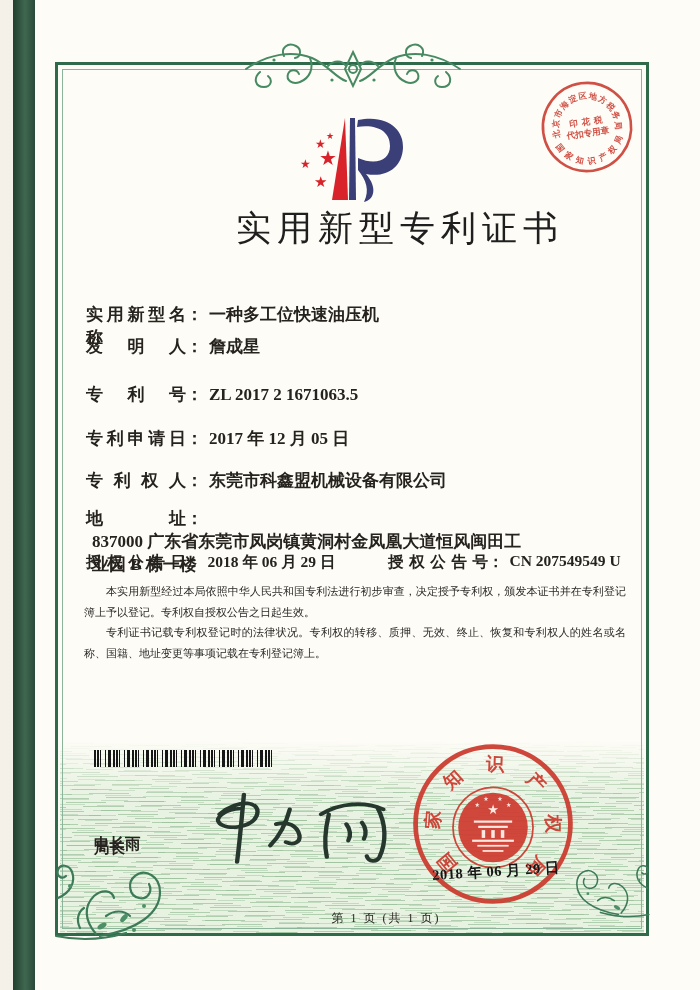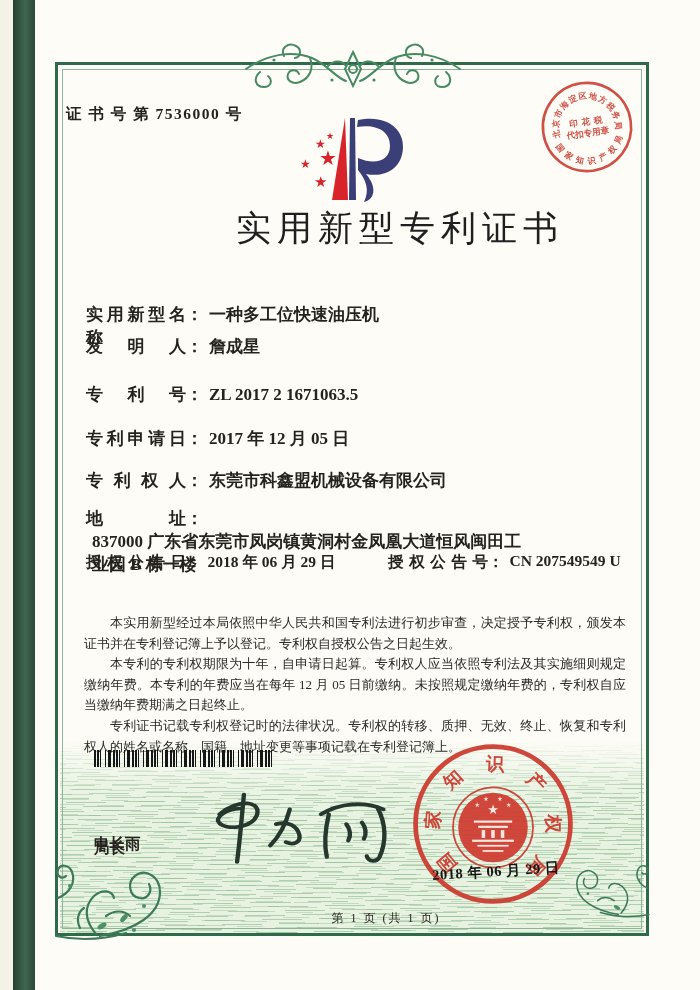--- a/index.html
+++ b/index.html
@@ -25,21 +25,21 @@
       mask-image:linear-gradient(to bottom,transparent 0,#000 60px);}
   .cert-no{left:66px;top:104px;font-size:15.5px;letter-spacing:1.5px;font-weight:600;z-index:4;}
   .title{left:55px;top:205px;width:690px;text-align:center;font-size:35px;letter-spacing:6px;
          font-weight:500;color:#1e1f1e;z-index:4;}
   .fields{z-index:4;}
   .field-row{position:absolute;left:86px;width:548px;font-size:17px;font-weight:600;line-height:23px;}
   .f-label{display:inline-block;width:100px;text-align:justify;text-align-last:justify;vertical-align:top;}
   .f-colon{display:inline-block;vertical-align:top;}
   .f-value{display:inline-block;margin-left:6px;max-width:430px;vertical-align:top;}
   .grant-group{position:absolute;font-size:15.5px;font-weight:700;white-space:nowrap;}
-  .paras{left:84px;top:581px;width:542px;font-size:13px;line-height:20.6px;text-align:justify;z-index:4;color:#2b2a28;margin-top:32px;}
+  .paras{left:84px;top:581px;width:542px;font-size:11px;line-height:20.6px;text-align:justify;z-index:4;color:#2b2a28;}
   .paras p{margin:0;text-indent:2em;}
   .barcode{left:94px;top:750px;width:178px;height:17px;z-index:4;
       background:repeating-linear-gradient(90deg,#161616 0 2px,transparent 2px 3px,#161616 3px 5px,transparent 5px 6px,#161616 6px 7px,transparent 7px 11px,#161616 11px 12px,transparent 12px 14px,#161616 14px 17px,transparent 17px 19px);}
   .director-title{left:94px;top:803px;font-size:15.5px;font-weight:600;z-index:4;margin-top:35px;}
   .director-name{left:94px;top:834px;font-size:15.5px;font-weight:600;z-index:4;}
   .signature{left:200px;top:788px;z-index:5;}
   .tax-stamp{left:538px;top:78px;z-index:5;opacity:.92;transform:rotate(-8deg);}
   .office-seal{left:406px;top:737px;z-index:5;opacity:.93;}
   .seal-date{left:412px;top:862px;width:168px;text-align:center;font-size:14.5px;font-weight:600;
       color:#151515;letter-spacing:.5px;transform:rotate(-3.5deg);z-index:6;white-space:nowrap;}
@@ -80,21 +80,20 @@
       <circle cx="113" cy="33" r="4"></circle>
     </g>
     <g fill="#478a62">
       <circle cx="34" cy="24" r="1.6"></circle>
         <circle cx="92" cy="44" r="1.6"></circle>
       <circle cx="192" cy="24" r="1.6"></circle>
         <circle cx="134" cy="44" r="1.6"></circle>
     </g>
   </svg>
 
-  <div class="abs cert-no">证 书 号 第 7536000 号</div>
 
   <svg class="abs" style="left:292px;top:108px;z-index:4;" width="140" height="118" viewBox="0 0 140 118">
     <polygon points="53,10 40,92 56,92" fill="#d8232a"></polygon>
     <polygon points="58,10 57,92 64,92 63,10" fill="#3b3f78"></polygon>
     <path d="M 66,12 C 96,6 112,22 111,40 C 110,60 94,70 74,66 C 86,80 82,92 72,94 C 78,82 74,72 66,62 L 66,50 C 84,58 98,52 98,38 C 98,24 86,16 65,19 Z" fill="#3b3f78"></path>
     <g fill="#d8232a" font-family="'DejaVu Sans',sans-serif">
       <text x="23" y="40" font-size="12">★</text>
       <text x="34" y="31" font-size="9">★</text>
       <text x="27" y="57" font-size="20">★</text>
       <text x="8" y="60" font-size="12">★</text>
@@ -188,21 +187,20 @@
     <div class="grant-group" style="left:86px;top:552px;">
       <span class="f-label">授权公告日</span><span class="f-colon">：</span><span class="f-value">2018 年 06 月 29 日</span>
     </div>
     <div class="grant-group" style="left:388px;top:552px;">
       <span class="f-label">授权公告号</span><span class="f-colon">：</span><span class="f-value">CN 207549549 U</span>
     </div>
   </div>
 
   <div class="abs paras">
     <p>本实用新型经过本局依照中华人民共和国专利法进行初步审查，决定授予专利权，颁发本证书并在专利登记簿上予以登记。专利权自授权公告之日起生效。</p>
-    <p>本专利的专利权期限为十年，自申请日起算。专利权人应当依照专利法及其实施细则规定缴纳年费。本专利的年费应当在每年 12 月 05 日前缴纳。未按照规定缴纳年费的，专利权自应当缴纳年费期满之日起终止。</p>
     <p>专利证书记载专利权登记时的法律状况。专利权的转移、质押、无效、终止、恢复和专利权人的姓名或名称、国籍、地址变更等事项记载在专利登记簿上。</p>
   </div>
 
   <div class="abs barcode"></div>
 
   <div class="abs director-title">局长</div>
   <div class="abs director-name">申长雨</div>
 
   <svg class="abs signature" width="200" height="78" viewBox="0 0 205 95" preserveAspectRatio="none">
     <g stroke="#26382e" stroke-width="4.5" fill="none" stroke-linecap="round">

